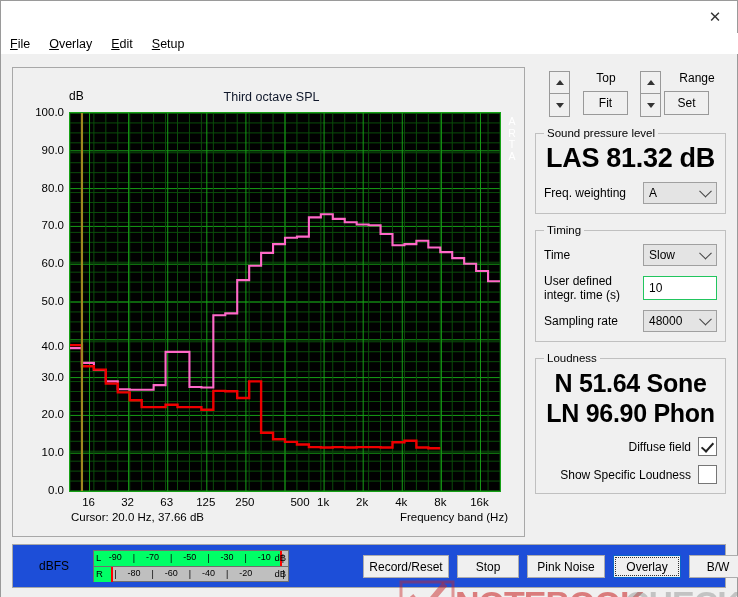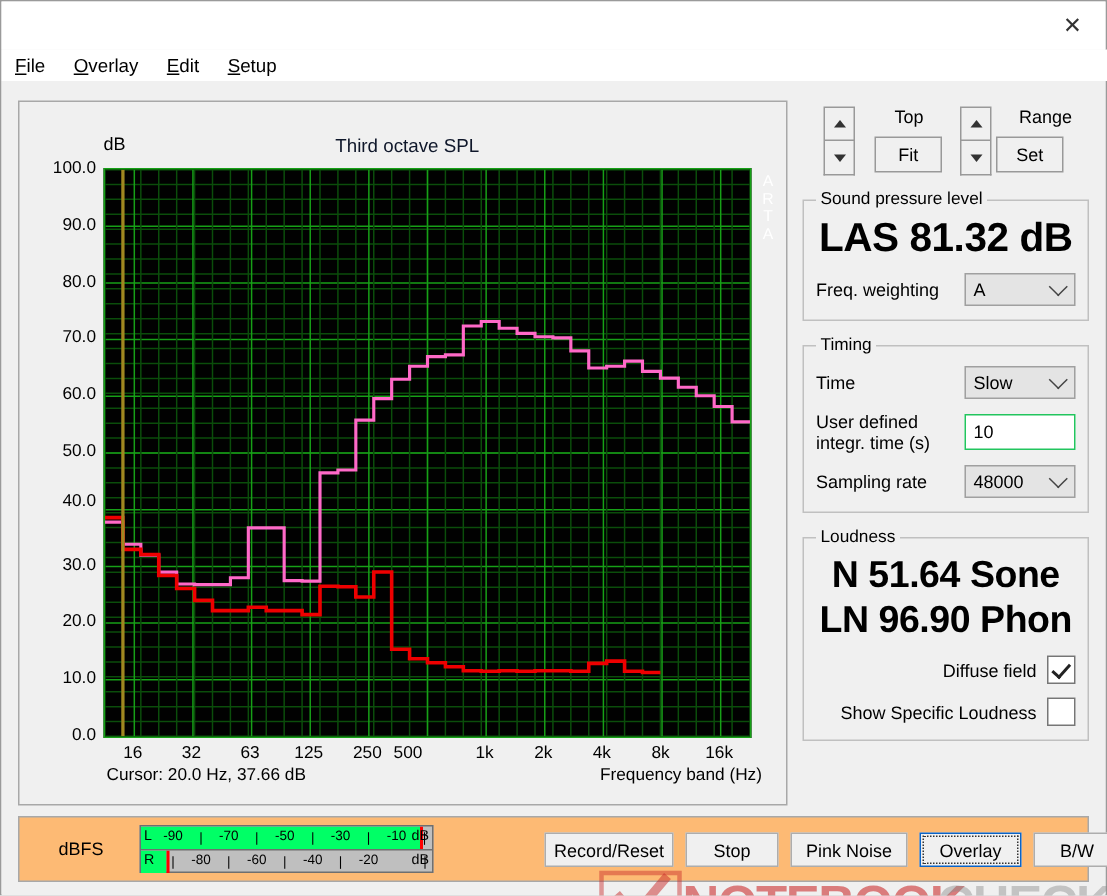--- a/index.html
+++ b/index.html
@@ -131,21 +131,21 @@
     box-sizing:border-box;position:relative;
   }
   .chkbox.on::after{
     content:"";position:absolute;left:5px;top:2px;width:5px;height:10px;
     border-right:2px solid #222;border-bottom:2px solid #222;
     transform:rotate(42deg);
   }
   
   .bottom{
     position:absolute;left:11px;top:490px;width:714px;height:44px;
-    background:#fdba74;border:1px solid #a8a8a8;box-sizing:border-box;
+    background:#1d4ed8;border:1px solid #a8a8a8;box-sizing:border-box;
   }
   .dbfs-lbl{position:absolute;left:26px;top:14px;font-size:12px;}
   .meter{
     position:absolute;left:80px;top:5px;width:196px;height:32px;
     border:1px solid #6f6f6f;box-sizing:border-box;background:#bfbfbf;
   }
   .meter-row{position:relative;width:100%;height:15px;overflow:hidden;}
   .meter-row.top{border-bottom:1px solid #6f6f6f;}
   .meter-fill{position:absolute;left:0;top:0;height:100%;background:#0f6;}
   .meter-peak{position:absolute;top:0;width:2px;height:100%;background:#f00;}
@@ -200,21 +200,21 @@
       <div class="plot-wrap">
         <div class="db-unit">dB</div>
         <div class="plot-title">Third octave SPL</div>
         <div class="ylabels" id="ylabels">
             <div class="ylabel" style="top: 44px;">100.0</div>
             <div class="ylabel" style="top: 81.8px;">90.0</div>
             <div class="ylabel" style="top: 119.6px;">80.0</div>
             <div class="ylabel" style="top: 157.4px;">70.0</div>
             <div class="ylabel" style="top: 195.2px;">60.0</div>
             <div class="ylabel" style="top: 233px;">50.0</div>
-            <div class="ylabel" style="top: 266px;">40.0</div>
+            <div class="ylabel" style="top: 278px;">40.0</div>
             <div class="ylabel" style="top: 308.6px;">30.0</div>
             <div class="ylabel" style="top: 346.4px;">20.0</div>
             <div class="ylabel" style="top: 384.2px;">10.0</div>
             <div class="ylabel" style="top: 422px;">0.0</div>
           </div>
         <div class="plot-area">
           <svg id="plot-svg" width="430" height="378" viewBox="0 0 430 378">
               <line x1="0" y1="9.947368421052632" x2="430" y2="9.947368421052632" stroke="#0b4d0b" stroke-width="1"></line>
               <line x1="0" y1="19.894736842105264" x2="430" y2="19.894736842105264" stroke="#0b4d0b" stroke-width="1"></line>
               <line x1="0" y1="29.842105263157894" x2="430" y2="29.842105263157894" stroke="#0b4d0b" stroke-width="1"></line>
@@ -321,21 +321,21 @@
             <div>R</div>
             <div>T</div>
             <div>A</div>
           </div>
         <div class="xlabels" style="top:428px" id="xlabels">
             <div class="xlabel" style="left: 75.5455px;">16</div>
             <div class="xlabel" style="left: 114.636px;">32</div>
             <div class="xlabel" style="left: 153.727px;">63</div>
             <div class="xlabel" style="left: 192.818px;">125</div>
             <div class="xlabel" style="left: 231.909px;">250</div>
-            <div class="xlabel" style="left: 259px;">500</div>
+            <div class="xlabel" style="left: 287px;">500</div>
             <div class="xlabel" style="left: 310.091px;">1k</div>
             <div class="xlabel" style="left: 349.182px;">2k</div>
             <div class="xlabel" style="left: 388.273px;">4k</div>
             <div class="xlabel" style="left: 427.364px;">8k</div>
             <div class="xlabel" style="left: 466.455px;">16k</div>
           </div>
         <div class="cursor-text">Cursor:   20.0 Hz, 37.66 dB</div>
         <div class="freq-text">Frequency band (Hz)</div>
       </div>
     </div>

